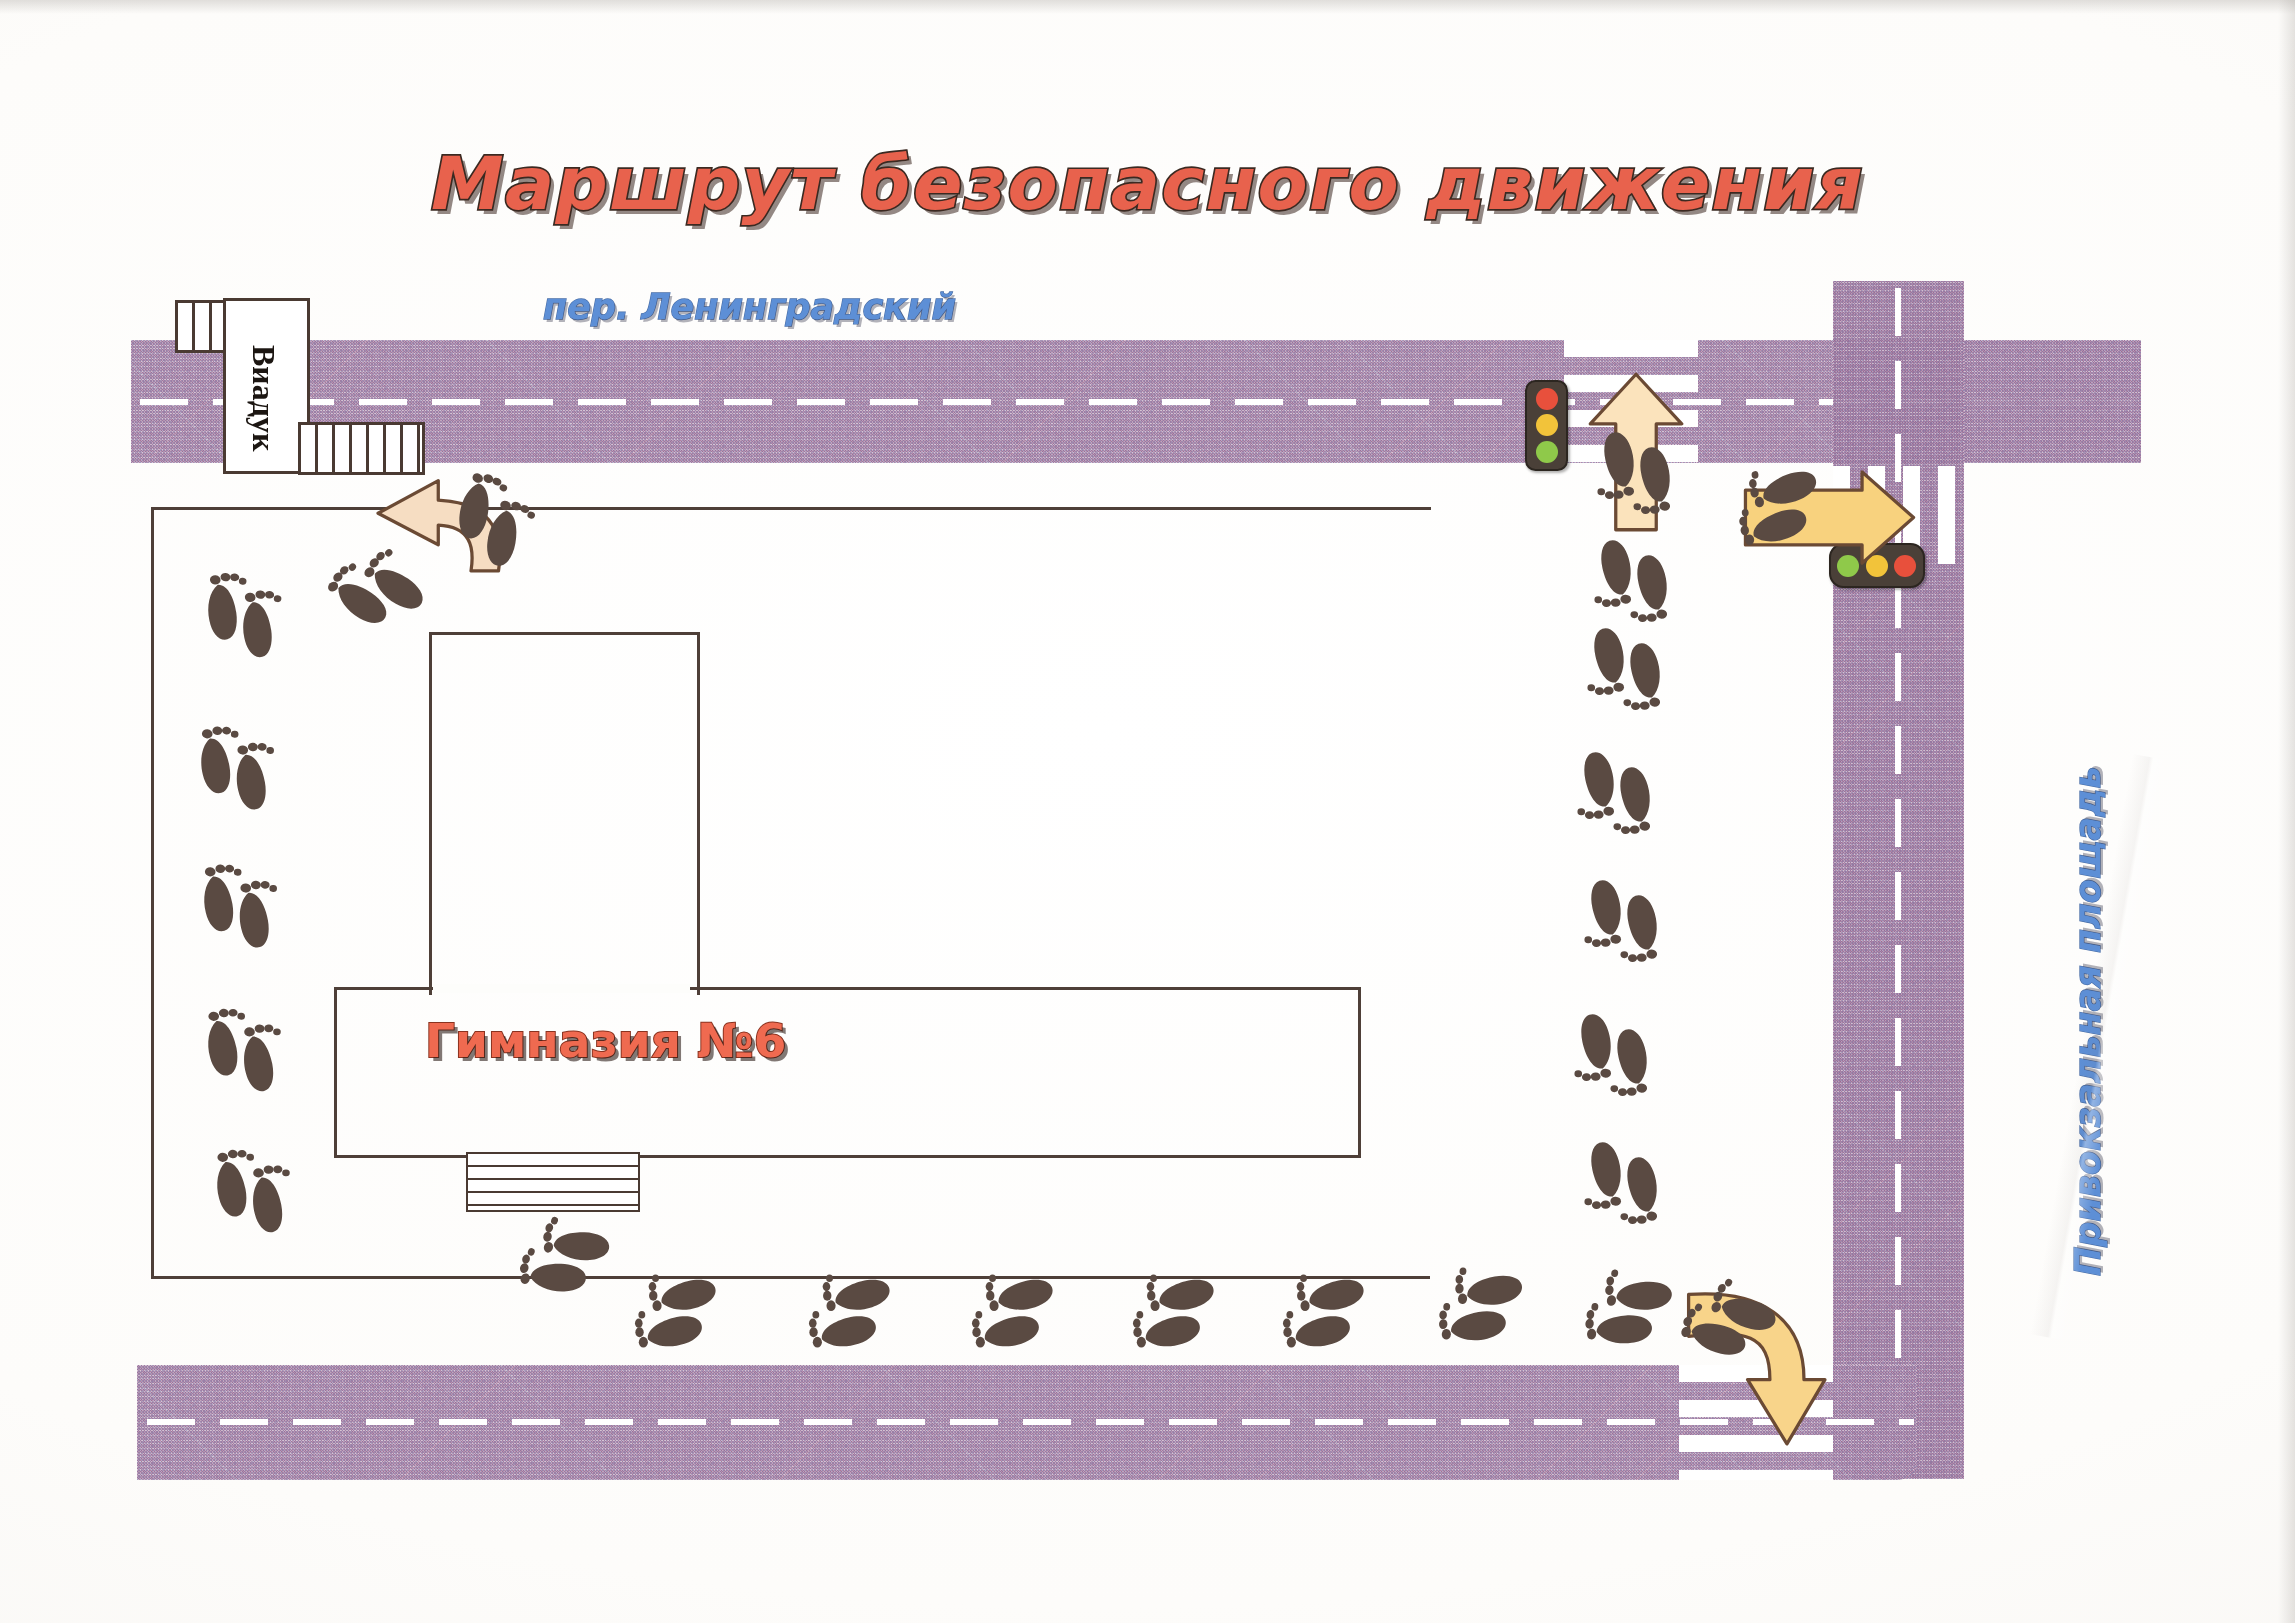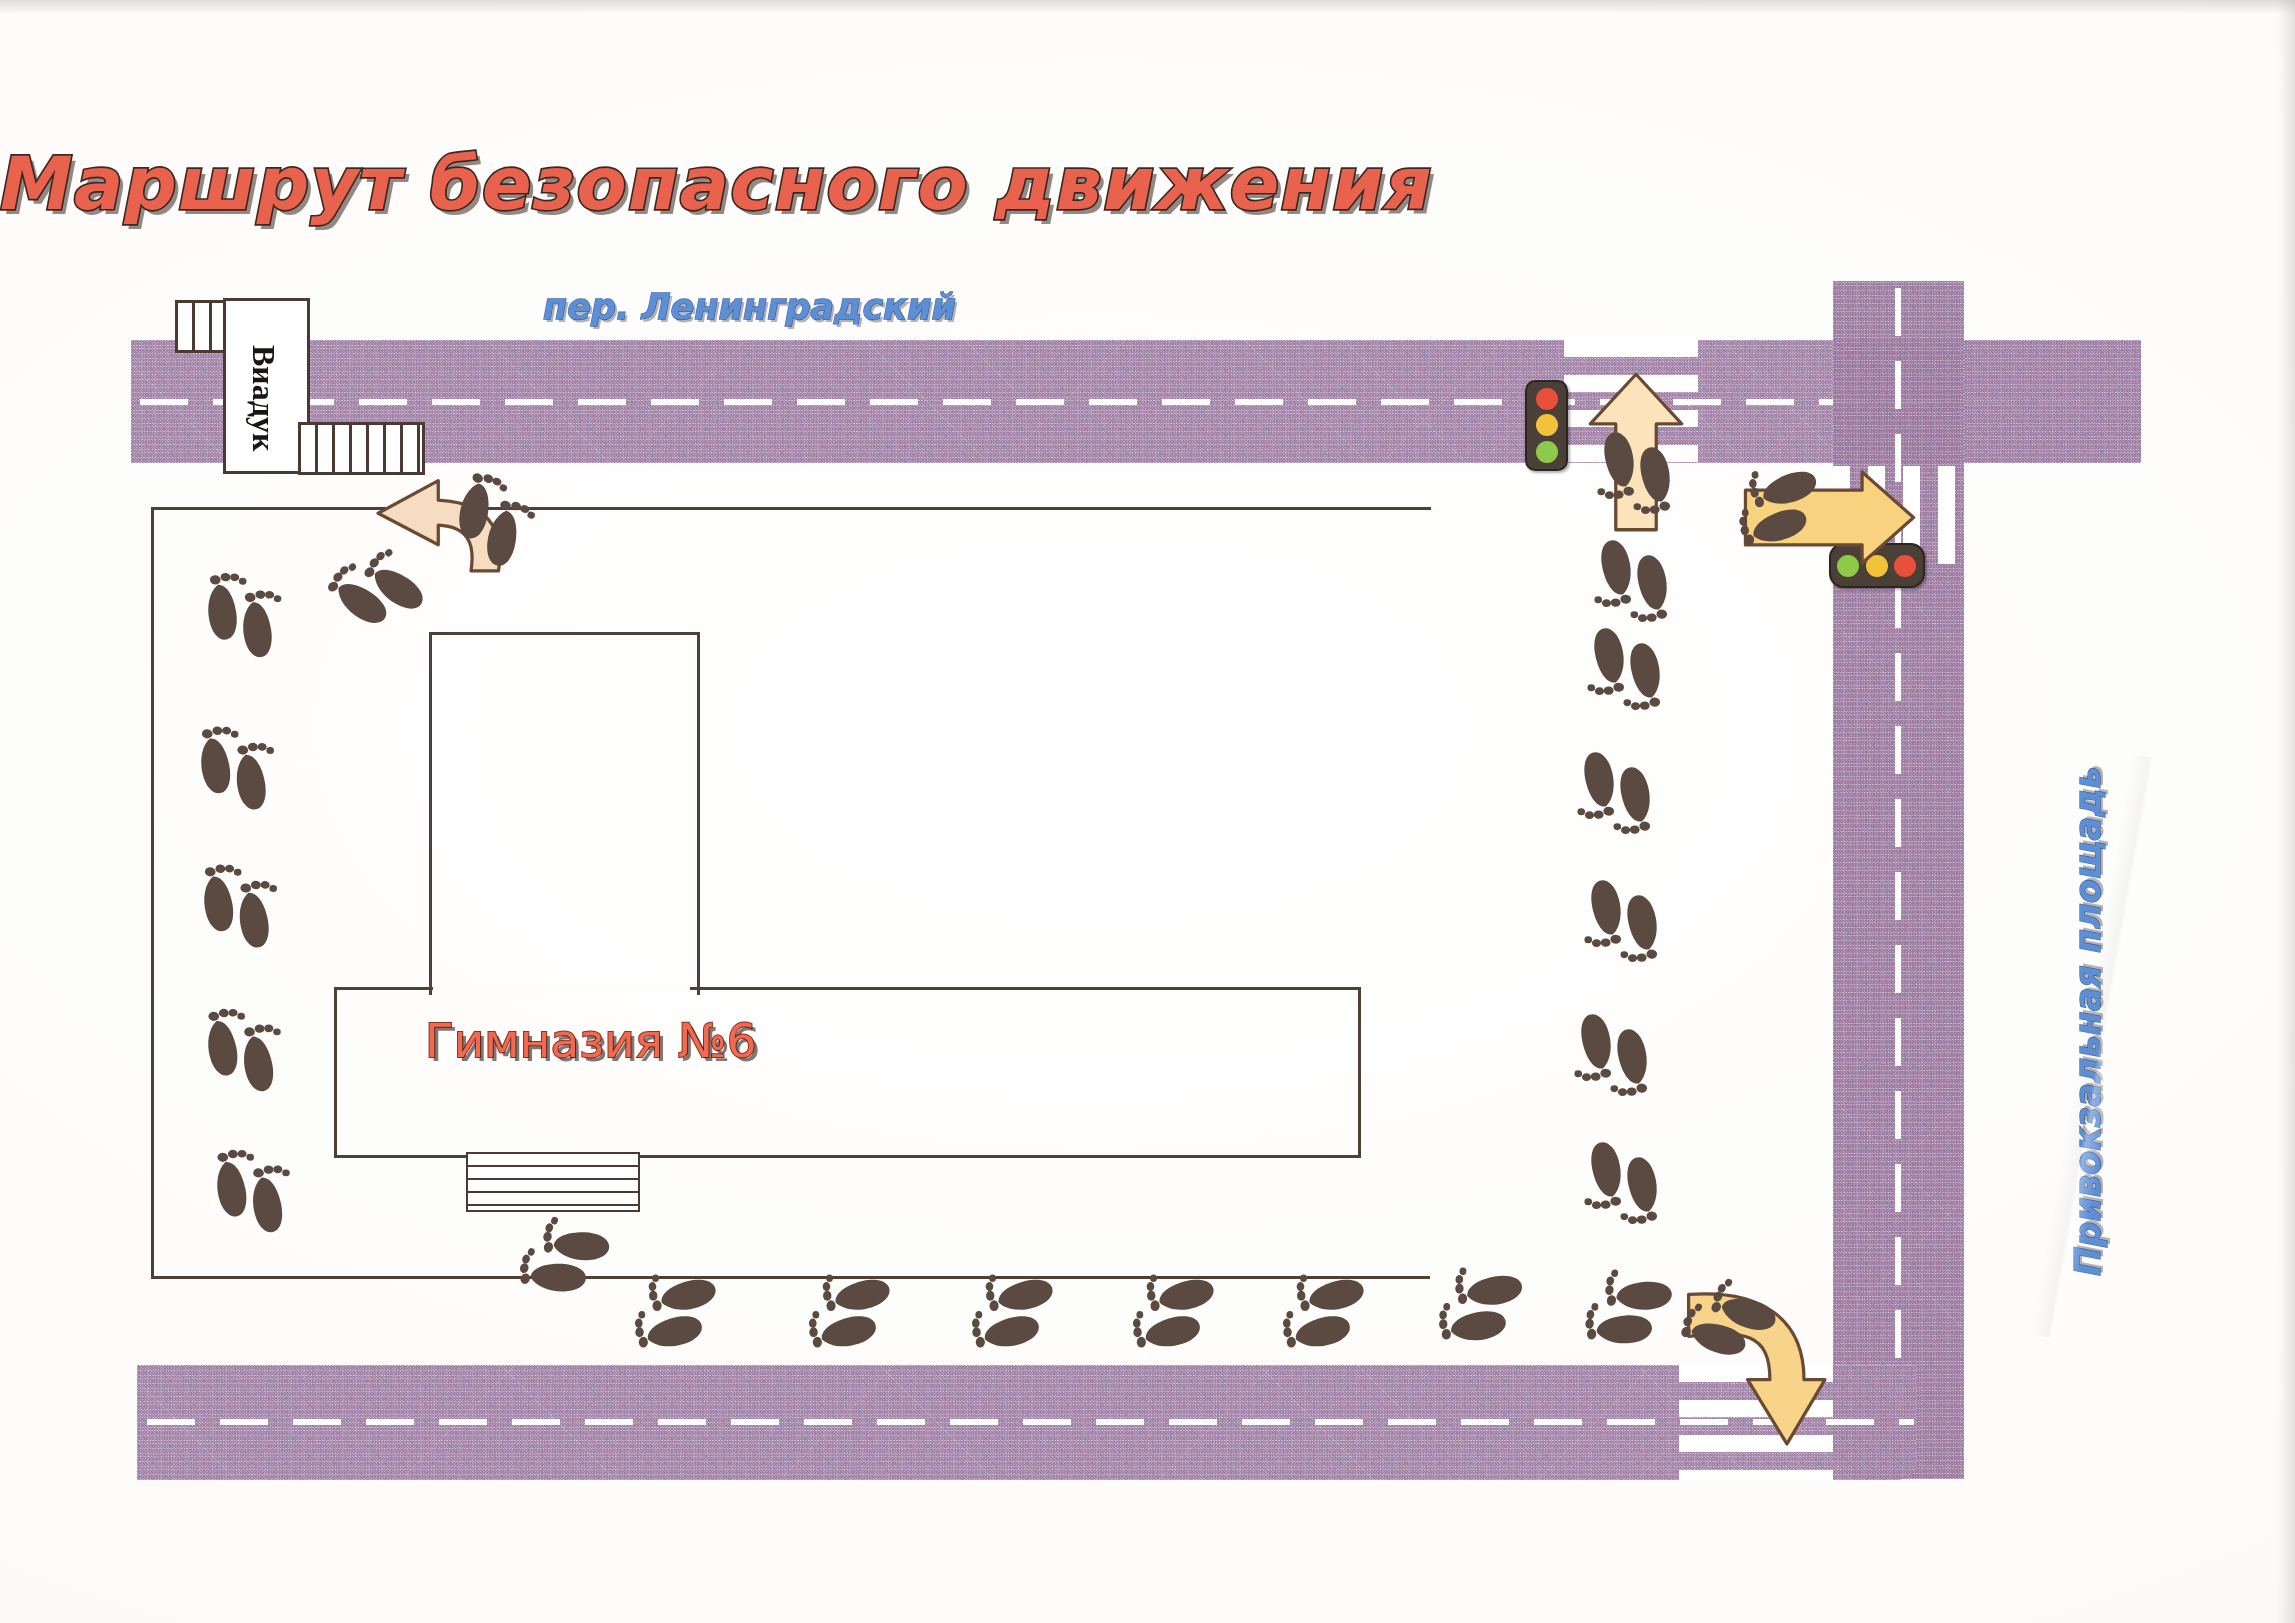--- a/index.html
+++ b/index.html
@@ -46,21 +46,21 @@
   }
 
   
   .zebra-h{position:absolute;
     background:repeating-linear-gradient(180deg,#ffffff 0px,#ffffff 17px,rgba(255,255,255,0) 17px,rgba(255,255,255,0) 35px);}
   .zebra-v{position:absolute;
     background:repeating-linear-gradient(90deg,#ffffff 0px,#ffffff 17px,rgba(255,255,255,0) 17px,rgba(255,255,255,0) 35px);}
 
   
   #title{
-    position:absolute;left:0;right:0;top:141px;
+    position:absolute;left:0;right:0;top:141px;text-align:center;
     font-family:"DejaVu Sans", sans-serif;
     font-size:73px;font-weight:700;font-style:italic;
     letter-spacing:1.3px;
     color:#e8624d;
     -webkit-text-stroke:3.3px #3b2a22;
     paint-order:stroke fill;
     text-shadow:4.6px 4.6px 0 rgba(60,40,32,.55);
     white-space:nowrap;
   }
   .street-label{
@@ -73,21 +73,21 @@
     text-shadow:2.6px 2.6px 0 rgba(55,55,75,.38);
     white-space:nowrap;
   }
   #label-square{
     transform-origin:0 0;
     transform:rotate(-90deg);
   }
   #school-name{
     position:absolute;
     font-family:"DejaVu Sans", sans-serif;
-    font-size:47px;font-weight:400;
+    font-size:47px;font-weight:700;
     color:#ef6a50;
     -webkit-text-stroke:2px #8a3320;
     paint-order:stroke fill;
     text-shadow:3.9px 3.9px 0 rgba(45,30,25,.6);
     white-space:nowrap;
   }
   #viaduct-text{
     position:absolute;
     font-family:"Liberation Serif", serif;
     font-size:32px;font-weight:700;color:#1c1612;

